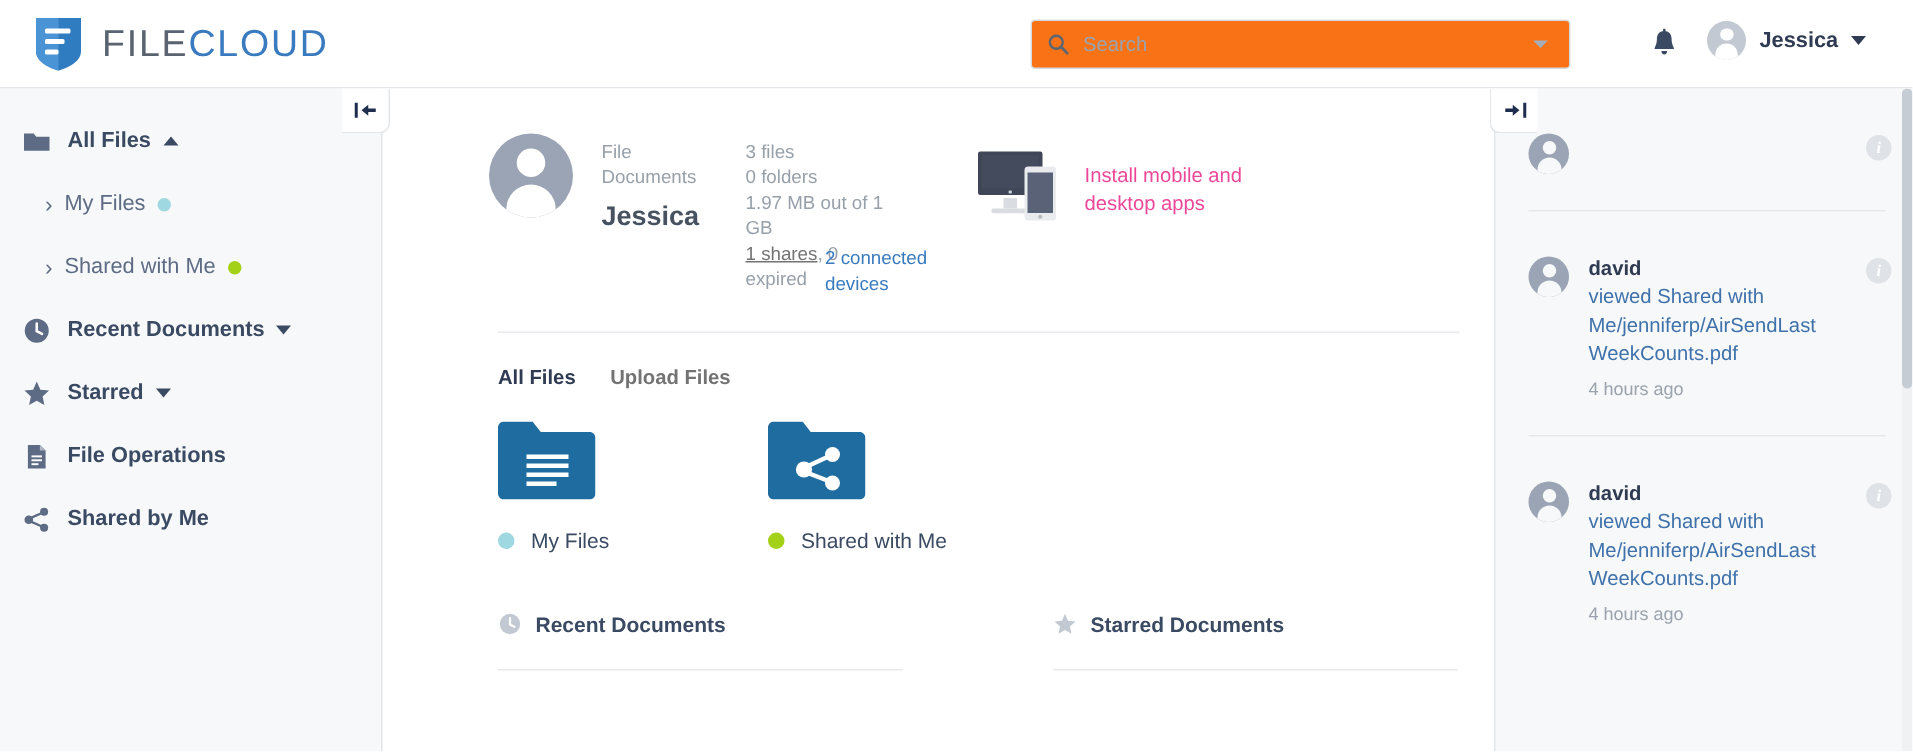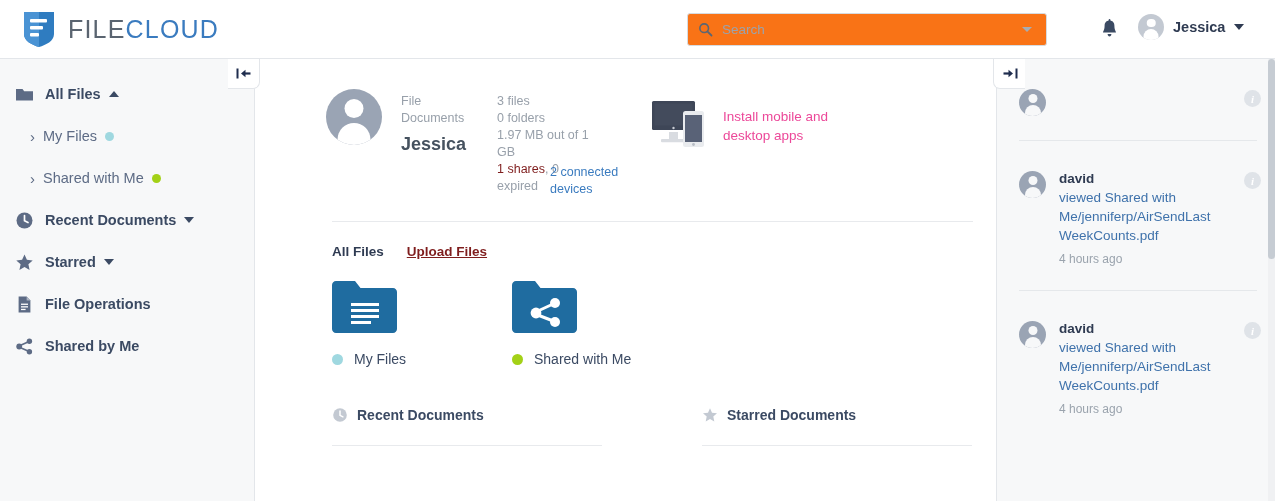--- a/index.html
+++ b/index.html
@@ -140,39 +140,39 @@
   .avatar-lg::after {
     content: ""; position: absolute; left: 50%; top: 34px;
     transform: translateX(-50%); width: 33px; height: 24px;
     border-radius: 16.5px 16.5px 0 0; background: #fff;
   }
   .greet { margin-left: 19px; width: 85px; padding-top: 4px; }
   .greet-line { font-size: 12.5px; color: #98a0aa; line-height: 17px; }
   .greet-name { font-size: 18px; font-weight: bold; color: #46525f; margin-top: 7px; }
   .stats { margin-left: 11px; width: 100px; padding-top: 4px; }
   .stat { font-size: 12.5px; color: #98a0aa; line-height: 17px; }
-  .stat.link { color: #7f1d1d; }
+  .stat.link { color: #737373; text-decoration: underline; }
   .devices {
     position: absolute; left: 294px; top: 105px;
     font-size: 12.5px; color: #3a7bbf; line-height: 17px; width: 70px;
   }
   .device-img { position: absolute; left: 394px; top: 40px; width: 66px; height: 50px; }
   .install-link {
     position: absolute; left: 467px; top: 48px; width: 125px;
     font-size: 13.5px; color: #ec4899; line-height: 19px; cursor: pointer;
   }
 
   .divider {
     margin: 26px 22px 0 76px; height: 1px; background: #e8eaed;
   }
 
   .tabs { display: flex; gap: 23px; padding: 22px 0 0 76px; }
   .tab { font-size: 13.5px; font-weight: bold; cursor: pointer; }
   .tab.active { color: #2f3b52; }
-  .tab.link { color: #7f1d1d; text-decoration: underline; }
+  .tab.link { color: #737373; }
 
   .folders { display: flex; padding: 22px 0 0 76px; gap: 115px; }
   .folder-cell { width: 65px; }
   .folder-icon { width: 65px; height: 52px; }
   .folder-label-row {
     display: flex; align-items: center; margin-top: 14px; white-space: nowrap;
   }
   .folder-dot { width: 11px; height: 11px; border-radius: 50%; flex: none; }
   .folder-label { font-size: 14px; color: #3b4a63; margin-left: 11px; }
 

